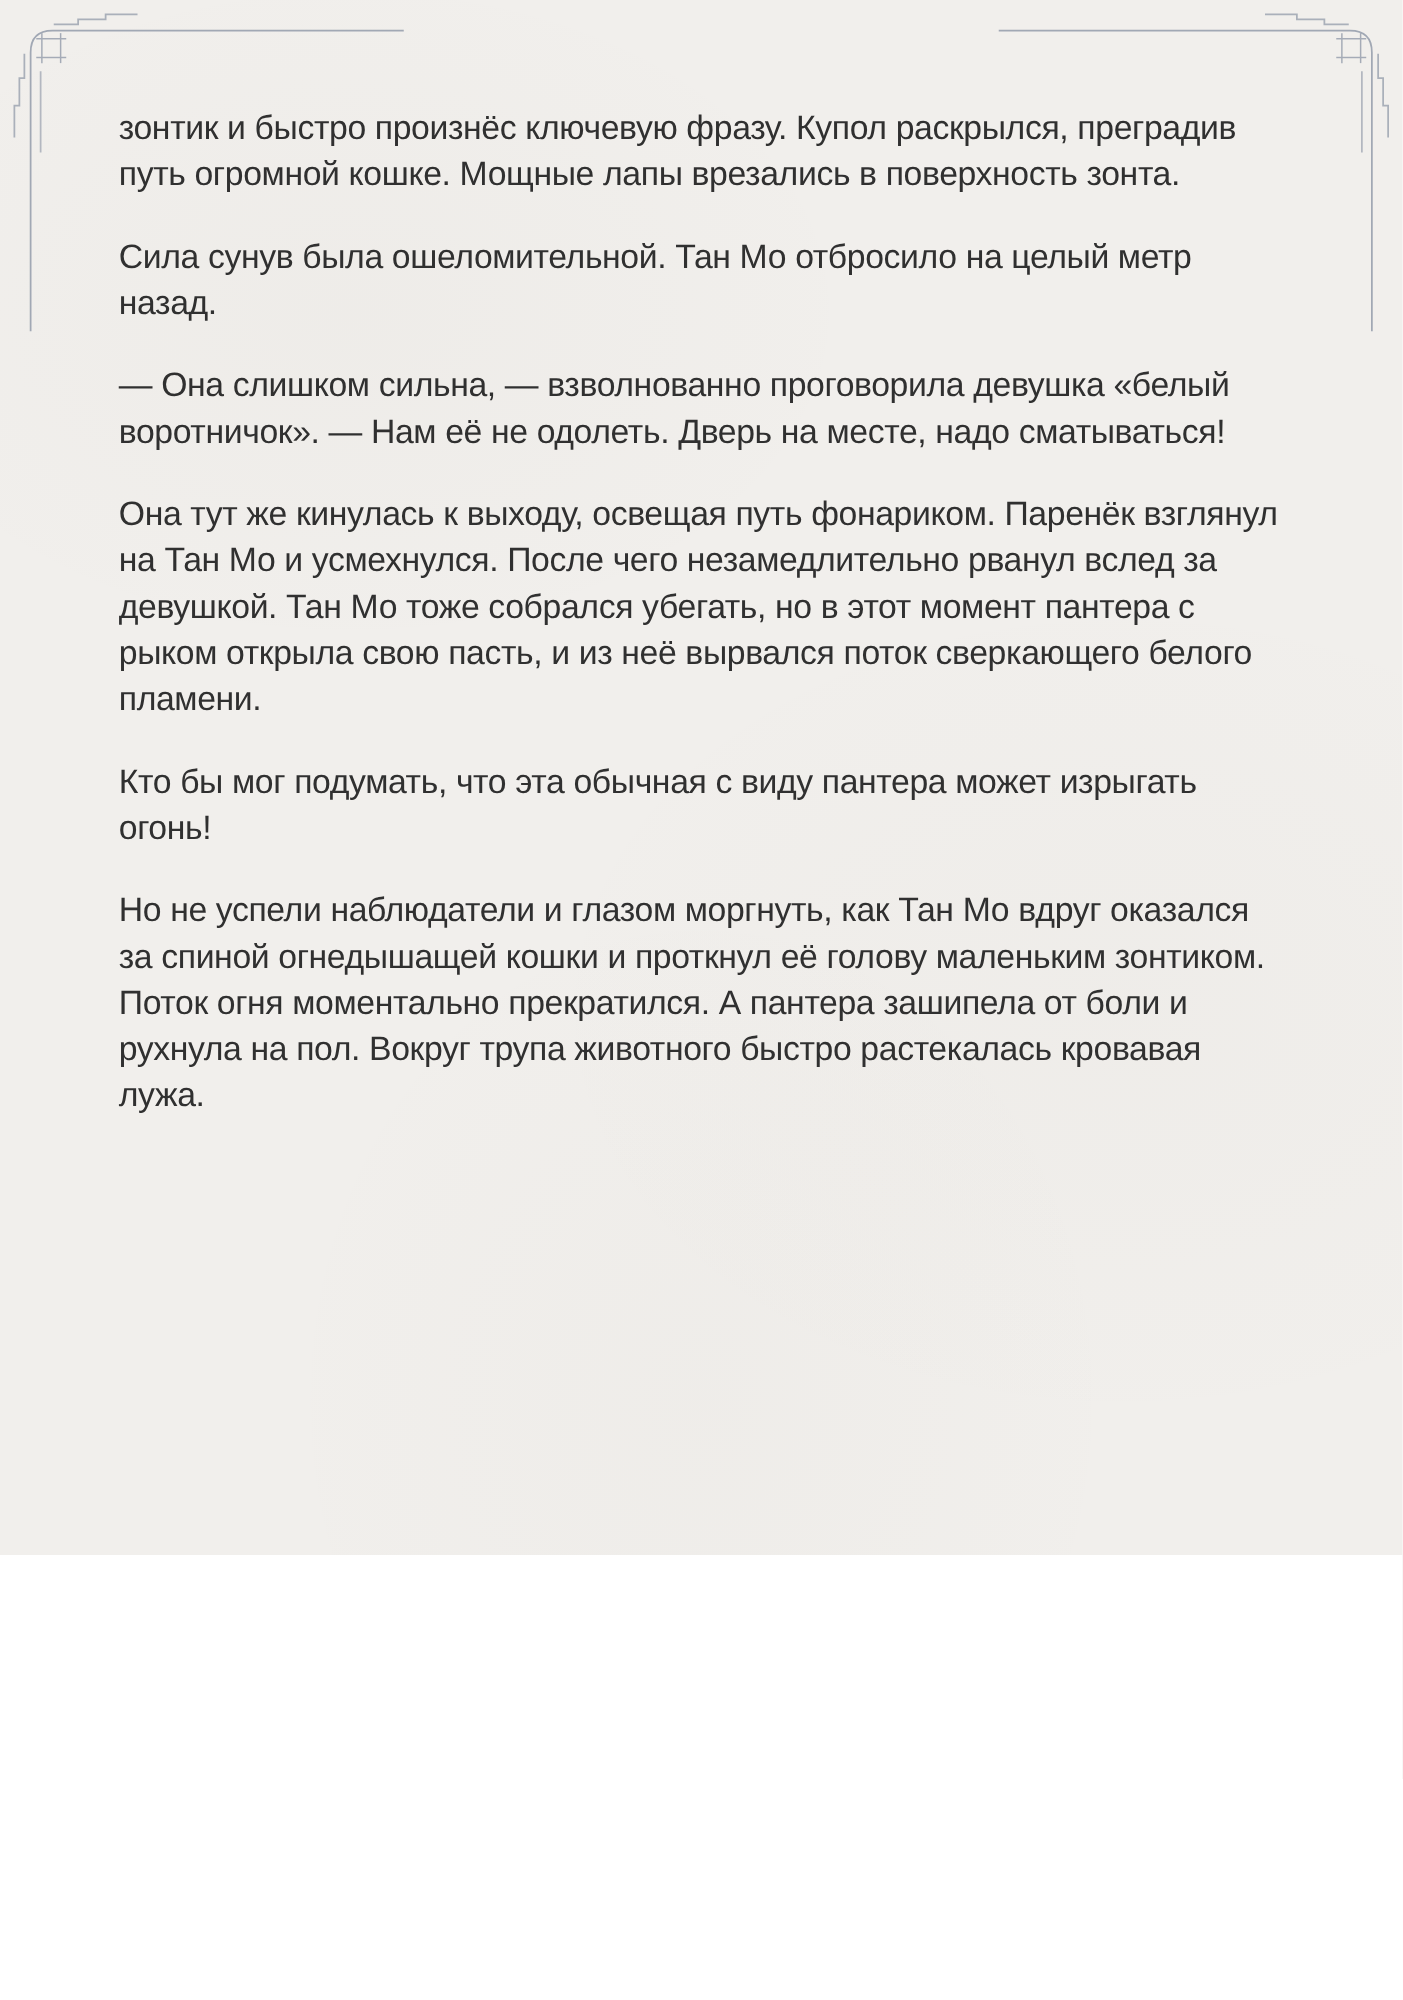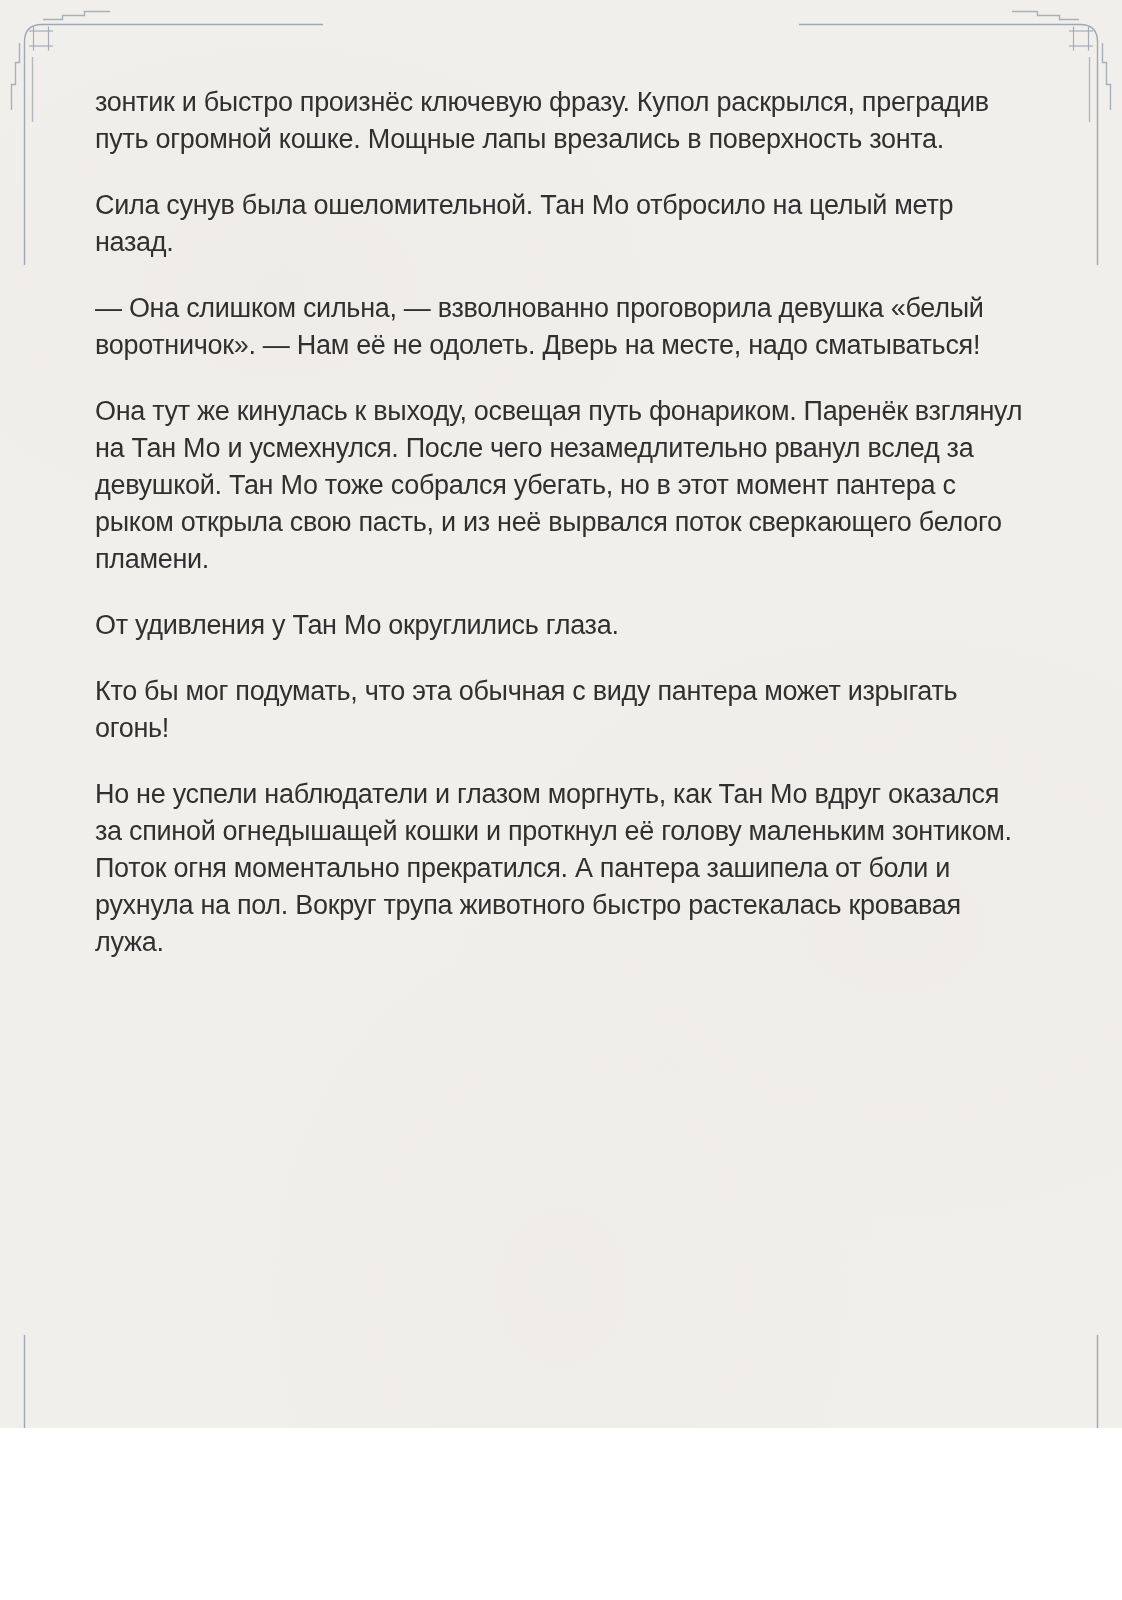--- a/index.html
+++ b/index.html
@@ -2,21 +2,21 @@
 <html lang="ru" style="--bg: #f1efec; --fg: #303030;"><head>
 <meta charset="utf-8">
 <style>
   html, body {
     margin: 0;
     padding: 0;
   }
   .page {
     position: relative;
     width: 1122px;
-    height: 1428px;
+    height: 1244px;
     background-color: var(--bg, #f1efec);
     background-image:
       radial-gradient(ellipse 600px 400px at 25% 20%, rgba(120,110,90,0.025), transparent 70%),
       radial-gradient(ellipse 700px 500px at 80% 65%, rgba(120,110,90,0.02), transparent 70%),
       radial-gradient(ellipse 500px 600px at 50% 90%, rgba(120,110,90,0.02), transparent 70%);
     overflow: hidden;
     font-family: "Liberation Sans", "DejaVu Sans", sans-serif;
   }
   .frame {
     position: absolute;
@@ -72,18 +72,17 @@
       <use href="#corner-ornament" transform="translate(1122,1600) scale(-1,-1)"></use>
     </g>
   </svg>
 
   <main class="text-content">
 
   <p>зонтик и быстро произнёс ключевую фразу. Купол раскрылся, преградив путь огромной кошке. Мощные лапы врезались в поверхность зонта.</p>
       <p>Сила сунув была ошеломительной. Тан Мо отбросило на целый метр назад.</p>
       <p>— Она слишком сильна, — взволнованно проговорила девушка «белый воротничок». — Нам её не одолеть. Дверь на месте, надо сматываться!</p>
       <p>Она тут же кинулась к выходу, освещая путь фонариком. Паренёк взглянул на Тан Мо и усмехнулся. После чего незамедлительно рванул вслед за девушкой. Тан Мо тоже собрался убегать, но в этот момент пантера с рыком открыла свою пасть, и из неё вырвался поток сверкающего белого пламени.</p>
-      <p>От удивления у Тан Мо округлились глаза.</p>
       <p>Кто бы мог подумать, что эта обычная с виду пантера может изрыгать огонь!</p>
       <p>Но не успели наблюдатели и глазом моргнуть, как Тан Мо вдруг оказался за спиной огнедышащей кошки и проткнул её голову маленьким зонтиком. Поток огня моментально прекратился. А пантера зашипела от боли и рухнула на пол. Вокруг трупа животного быстро растекалась кровавая лужа.</p>
     </main>
 
 </div>
 
 </body></html>

